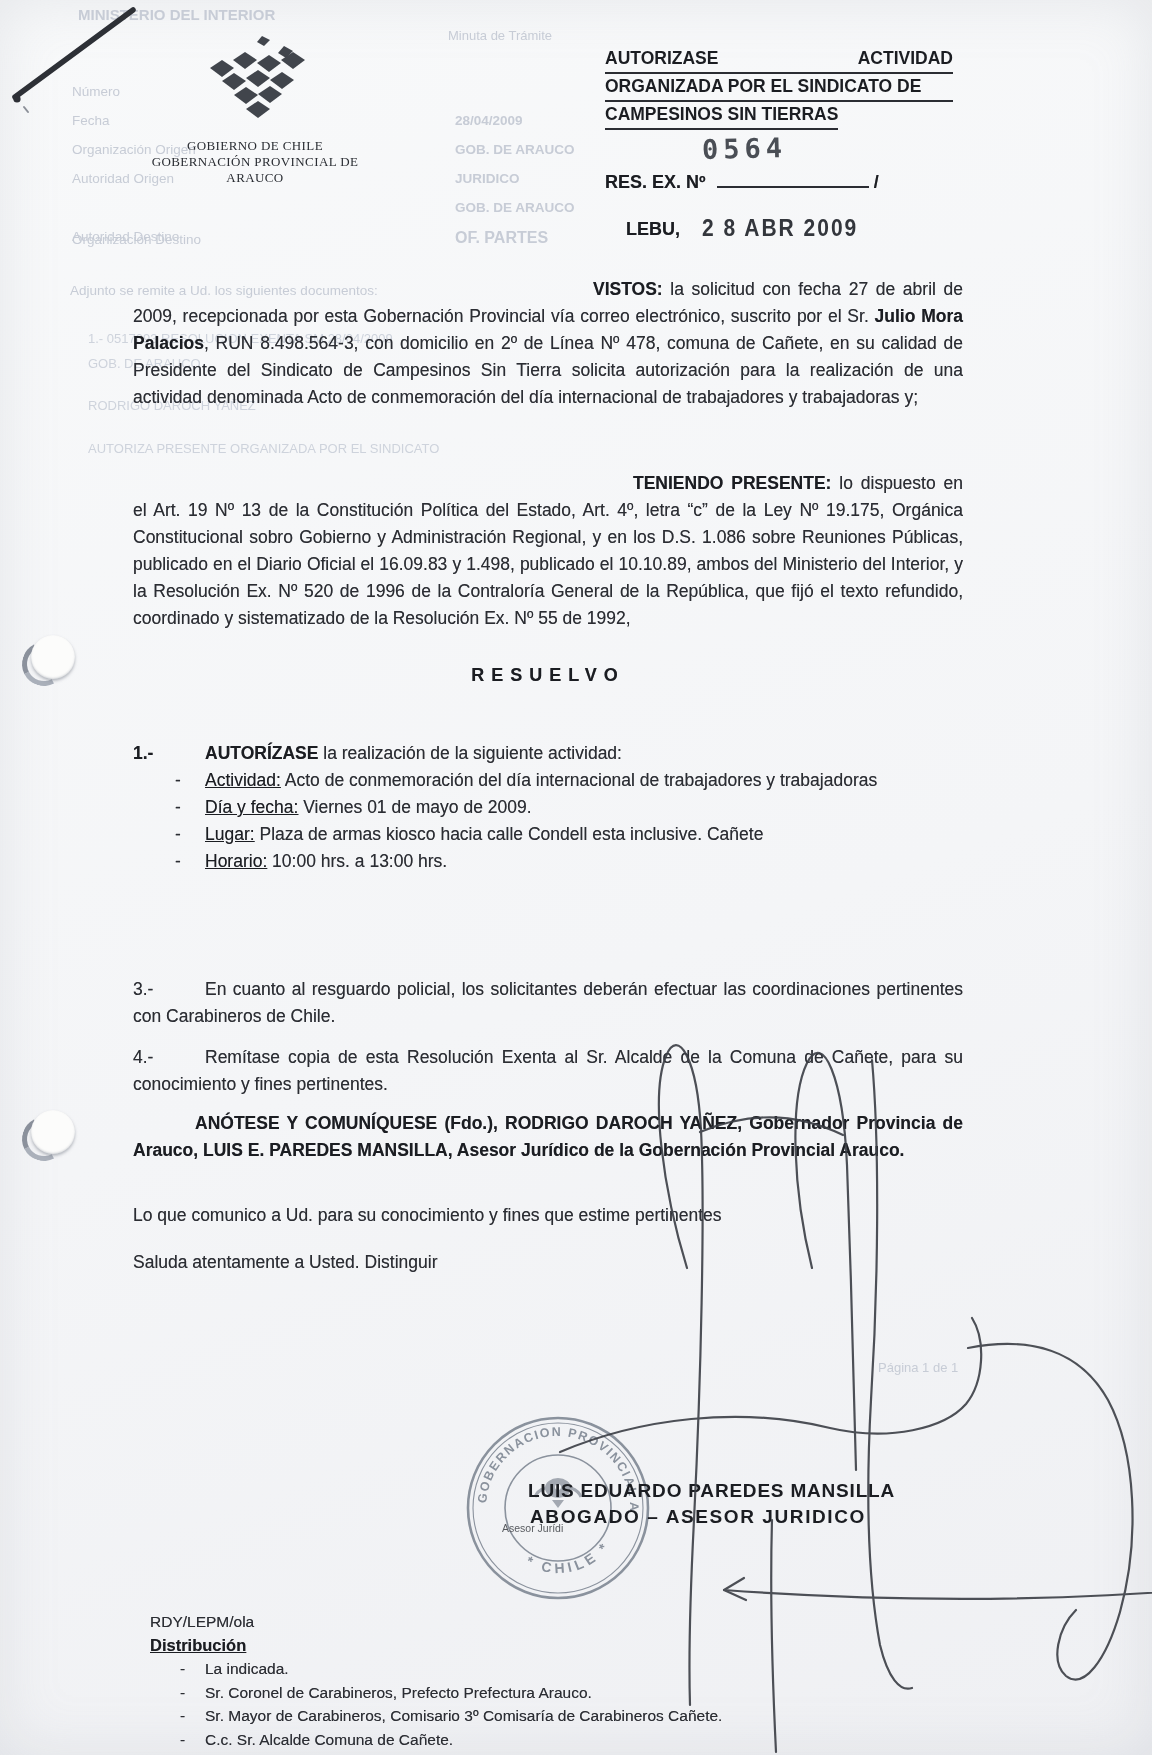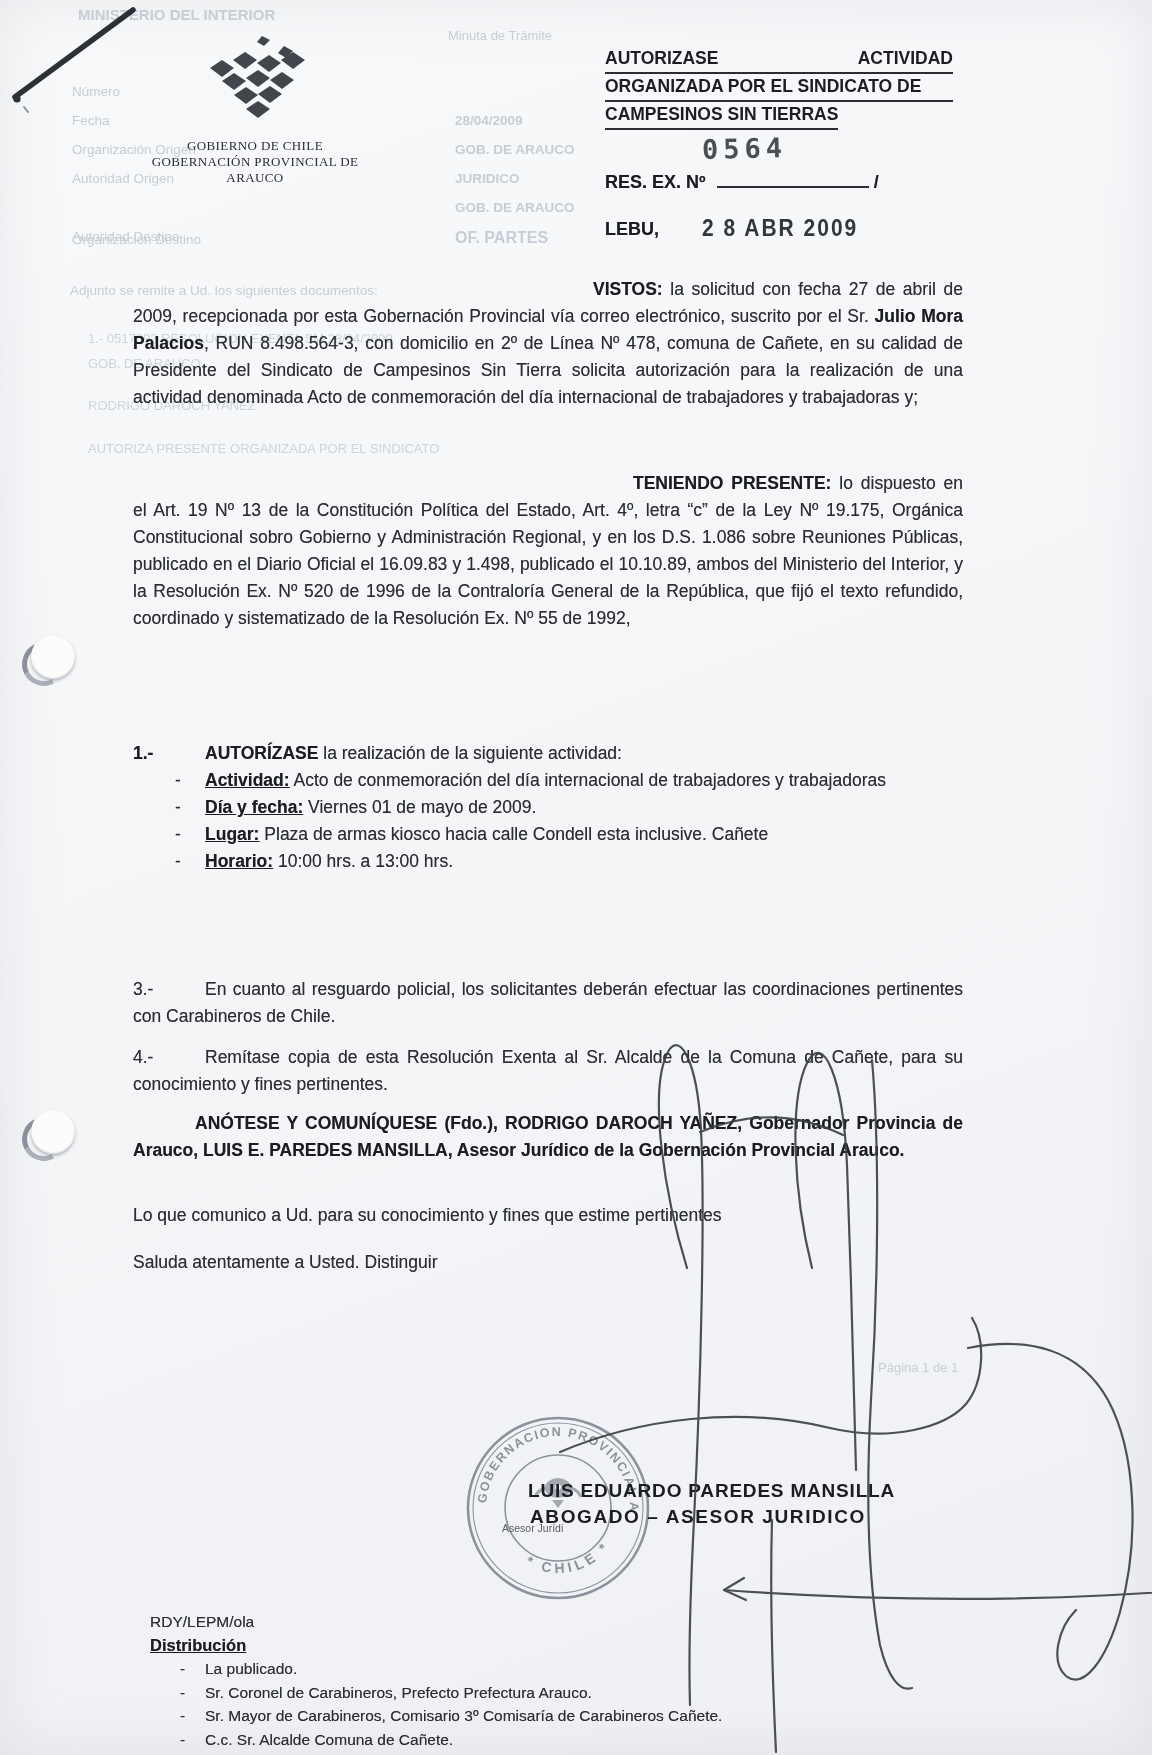--- a/index.html
+++ b/index.html
@@ -11,21 +11,21 @@
   }
   .abs{position:absolute;}
   .ink{color:#2b2d33;text-shadow:0 0 .5px rgba(43,45,51,.55);}
   .b{font-weight:bold;color:#1b1d22;}
   .ghost{color:#c7ccd6;text-shadow:none;white-space:nowrap;}
   .ghost2{color:#ced3dc;}
   .body-par{width:830px;font-size:17.5px;line-height:27px;text-align:justify;}
   .num{display:inline-block;width:72px;}
   .bullet-row{position:relative;padding-left:72px;}
   .dash{position:absolute;left:42px;top:0;}
-  .lbl{font-weight:bold;color:#1b1d22;text-decoration:underline;}
+  .lbl{font-weight:normal;color:#1b1d22;text-decoration:underline;}
   .hdr-line{font-size:17.5px;font-weight:bold;color:#1b1d22;border-bottom:2px solid #2b2d33;line-height:24px;height:26px;}
   .stamp-num{font-family:"DejaVu Sans Mono",monospace;font-weight:bold;font-size:27px;letter-spacing:5px;color:#4a4e55;transform:rotate(-1.5deg);}
   .date-stamp{font-weight:bold;font-size:21px;letter-spacing:2px;color:#33363c;transform:scaleY(1.12);}
   .letterhead{font-family:"Liberation Serif","DejaVu Serif",serif;font-weight:normal;color:#2a2d33;text-align:center;font-size:13px;line-height:16px;letter-spacing:.4px;}
   .foot{font-size:15.5px;line-height:23.5px;}
   .dist-row{position:relative;padding-left:55px;}
   .dist-dash{position:absolute;left:30px;top:0;}
   .hole-white{position:absolute;width:44px;height:44px;border-radius:50%;background:#fcfcfb;box-shadow:0 2px 3px rgba(120,126,138,.5),inset 0 -1px 2px rgba(150,155,165,.35);}
   .hole-cres{position:absolute;width:34px;height:34px;border-radius:50%;border:5px solid transparent;border-left-color:#8b919c;border-bottom-color:#aab0ba;transform:rotate(18deg);}
   svg{display:block;}
@@ -94,31 +94,32 @@
     </div>
   </div>
 
   <div class="abs stamp-num" style="left:702px;top:133px;">0564</div>
   <div class="abs ink b" style="left:605px;top:168px;font-size:18px;">
     <span>RES. EX. Nº</span>
     <span style="display:inline-block;width:152px;border-bottom:2px solid #2b2d33;height:18px;margin-left:6px;"></span>
     <span>/</span>
   </div>
 
-  <div class="abs ink b" style="left:605px;top:219px;font-size:18px;">LEBU,</div>
+  <div class="abs ink b" style="left:626px;top:219px;font-size:18px;">LEBU,</div>
   <div class="abs date-stamp" style="left:702px;top:216px;">2 8 ABR 2009</div>
 
   <p class="abs body-par ink" style="left:133px;top:276px;margin:0;text-indent:460px;">
     <span class="b">VISTOS:</span><span> la solicitud con fecha 27 de abril de 2009, recepcionada por esta Gobernación Provincial vía correo electrónico, suscrito por el Sr. </span><span class="b">Julio Mora Palacios</span><span>, RUN 8.498.564-3, con domicilio en 2º de Línea Nº 478, comuna de Cañete, en su calidad de Presidente del Sindicato de Campesinos Sin Tierra solicita autorización para la realización de una actividad denominada Acto de conmemoración del día internacional de trabajadores y trabajadoras y;</span>
   </p>
 
   <p class="abs body-par ink" style="left:133px;top:470px;margin:0;text-indent:500px;">
     <span class="b">TENIENDO  PRESENTE:</span><span> lo dispuesto en el Art. 19 Nº 13 de la Constitución Política del Estado, Art. 4º, letra “c” de la Ley Nº 19.175, Orgánica Constitucional sobro Gobierno y Administración Regional, y en los D.S. 1.086 sobre Reuniones Públicas, publicado en el Diario Oficial el 16.09.83 y 1.498, publicado el 10.10.89, ambos del Ministerio del Interior, y la Resolución Ex. Nº 520 de 1996 de la Contraloría General de la República, que fijó el texto refundido, coordinado y sistematizado de la Resolución Ex. Nº 55 de 1992,</span>
   </p>
 
+  <div class="abs ink b" style="left:133px;top:665px;width:830px;text-align:center;font-size:18px;letter-spacing:7px;">RESUELVO</div>
 
   <div class="abs body-par ink" style="left:133px;top:740px;">
     <div>
       <span class="num b">1.-</span><span class="b">AUTORÍZASE</span><span> la realización de la siguiente actividad:</span>
     </div>
     <div class="bullet-row">
       <span class="dash">-</span><span class="lbl">Actividad:</span><span> Acto de conmemoración del día internacional de trabajadores y trabajadoras</span>
     </div>
     <div class="bullet-row">
       <span class="dash">-</span><span class="lbl">Día y fecha:</span><span> Viernes 01 de mayo de 2009.</span>
@@ -185,21 +186,21 @@
       <path d="M968 1348 C1030 1336 1080 1350 1108 1400 C1136 1452 1140 1540 1120 1612 C1106 1660 1084 1690 1066 1676 C1050 1662 1058 1628 1076 1610"></path>
       <path d="M1420 1560 C1240 1594 1000 1610 724 1590"></path>
       <path d="M724 1590 L744 1578 M724 1590 L746 1600"></path>
       <path d="M772 1520 C770 1590 772 1670 776 1752"></path>
     </g>
   </svg>
 
   <div class="abs ink foot" style="left:150px;top:1610px;width:860px;">
     <div>RDY/LEPM/ola</div>
     <div class="b" style="text-decoration:underline;font-size:16.5px;">Distribución</div>
-    <div class="dist-row"><span class="dist-dash">-</span><span>La publicado.</span></div>
+    <div class="dist-row"><span class="dist-dash">-</span><span>La indicada.</span></div>
     <div class="dist-row"><span class="dist-dash">-</span><span>Sr. Coronel de Carabineros, Prefecto Prefectura Arauco.</span></div>
     <div class="dist-row"><span class="dist-dash">-</span><span>Sr. Mayor de Carabineros, Comisario 3º Comisaría de Carabineros Cañete.</span></div>
     <div class="dist-row"><span class="dist-dash">-</span><span>C.c.  Sr. Alcalde Comuna de Cañete.</span></div>
     <div class="dist-row"><span class="dist-dash">-</span><span>Archivo Dpto. Jurídico</span></div>
   </div>
 
   <div class="hole-cres" style="left:22px;top:642px;"></div>
   <div class="hole-white" style="left:31px;top:635px;"></div>
   <div class="hole-cres" style="left:22px;top:1117px;"></div>
   <div class="hole-white" style="left:31px;top:1110px;"></div>

